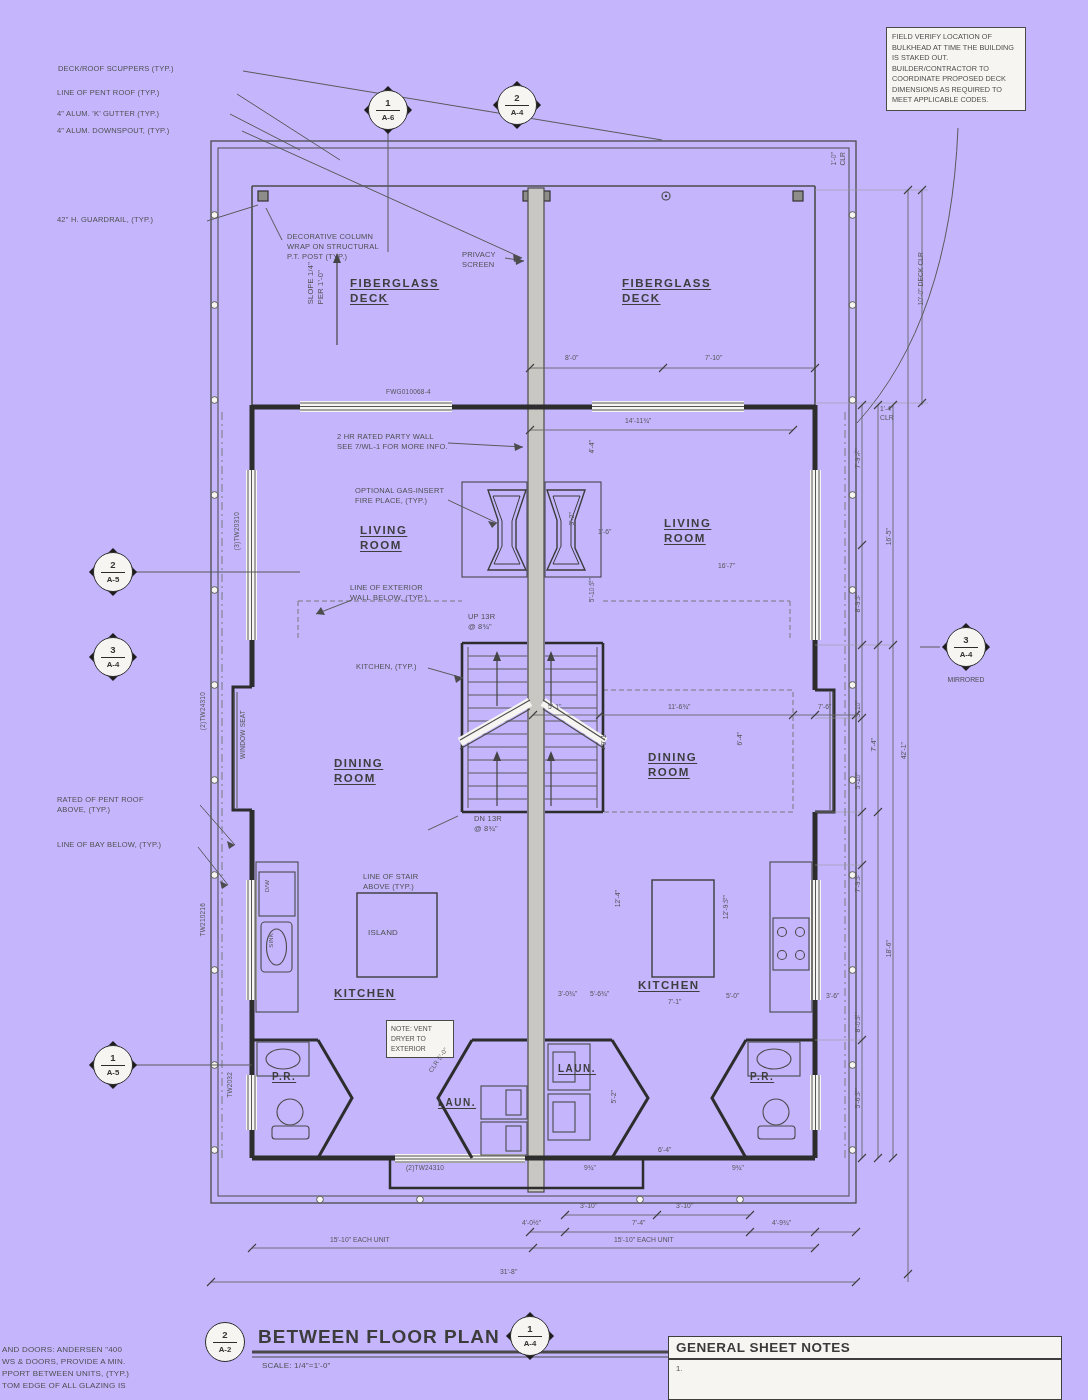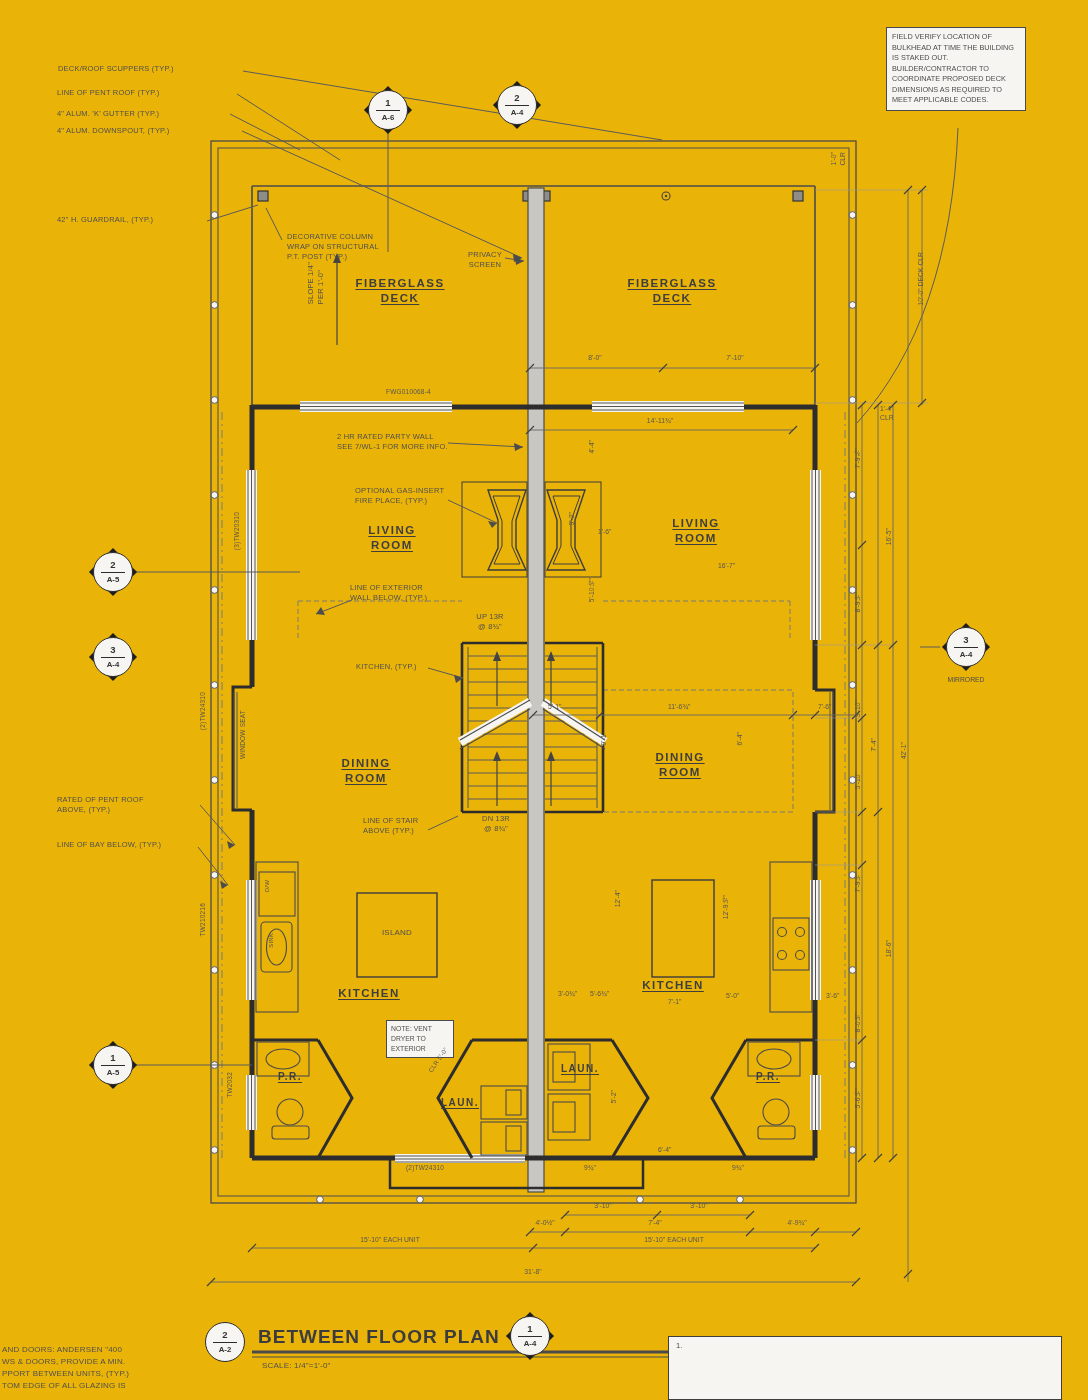--- a/index.html
+++ b/index.html
@@ -1,20 +1,20 @@
 <!DOCTYPE html>
 <html><head>
 <meta charset="utf-8">
 <style>
   html,body{margin:0;padding:0;background:#e8e6e2}
-  #sheet{position:relative;width:1088px;height:1400px;background:#eab308;overflow:hidden;
+  #sheet{position:relative;width:1088px;height:1400px;background:#c4b5fd;overflow:hidden;
          font-family:"Liberation Sans",sans-serif;color:#4c4c4c}
   svg{position:absolute;left:0;top:0}
   .lb{position:absolute;font-size:7.5px;line-height:1.3;letter-spacing:.2px;color:#4f4f4f;white-space:pre-line}
-  .ctr{text-align:center}
+  .ctr{}
   .vrt{writing-mode:vertical-rl;transform:rotate(180deg);white-space:pre}
   .rm{font-size:11.5px;letter-spacing:1.5px;color:#3e3e3e;text-decoration:underline;text-underline-offset:2px;font-weight:bold}
   .dim{font-size:6.8px;color:#555;letter-spacing:0}
   .tag{font-size:6.5px;color:#555}
   .box{position:absolute;border:1.2px solid #4a4a4a;background:#f6f5f2;padding:4px 5px;font-size:7.3px;line-height:1.45;color:#4c4c4c}
   
   .mk{position:absolute;width:46px;height:46px}
   .mk .dia{position:absolute;left:6px;top:6px;width:34px;height:34px;background:#1e1e1e;transform:rotate(45deg)}
   .mk .cir{position:absolute;left:3px;top:3px;width:40px;height:40px;border-radius:50%;
            background:#f6f5f2;border:1.4px solid #2c2c2c;text-align:center;box-sizing:border-box}
@@ -280,21 +280,21 @@
 SEE 7/WL-1 FOR MORE INFO.</div>
 <div class="lb" style="left:355px;top:486px;width:115px">OPTIONAL GAS-INSERT
 FIRE PLACE, (TYP.)</div>
 <div class="lb" style="left:350px;top:583px;width:105px">LINE OF EXTERIOR
 WALL BELOW, (TYP.)</div>
 <div class="lb ctr" style="left:468px;top:612px;width:44px">UP 13R
 @ 8¾"</div>
 <div class="lb" style="left:356px;top:662px">KITCHEN, (TYP.)</div>
 <div class="lb ctr" style="left:474px;top:814px;width:44px">DN 13R
 @ 8¾"</div>
-<div class="lb" style="left:363px;top:816px;width:85px">LINE OF STAIR
+<div class="lb" style="left:363px;top:872px;width:85px">LINE OF STAIR
 ABOVE (TYP.)</div>
 <div class="lb" style="left:57px;top:795px;width:110px">RATED OF PENT ROOF
 ABOVE, (TYP.)</div>
 <div class="lb" style="left:57px;top:840px">LINE OF BAY BELOW, (TYP.)</div>
 <div class="box" style="left:386px;top:1020px;width:58px;padding:3px 4px;font-size:6.8px">NOTE:
 VENT DRYER
 TO EXTERIOR</div>
 <div class="lb ctr" style="left:368px;top:928px;width:58px;font-size:8px">ISLAND</div>
 
 <div class="lb rm ctr" style="left:350px;top:276px;width:100px">FIBERGLASS
@@ -433,20 +433,21 @@
   <span class="cir">
         <b class="n">1</b>
         <b class="s">A-4</b>
       </span>
 </div>
 
 <div class="ttl" style="left:258px;top:1326px">BETWEEN FLOOR PLAN</div>
 <div class="lb" style="left:262px;top:1361px;font-size:8px">SCALE: 1/4"=1'-0"</div>
 
 <div class="gsn" style="left:668px;top:1336px;width:392px;height:62px">
+  <div class="hd">GENERAL SHEET NOTES</div>
   <div class="bd">
     <span>1.</span>
   </div>
 </div>
 
 <div class="lb" style="left:2px;top:1344px;font-size:8px;line-height:1.5;width:180px">AND DOORS: ANDERSEN "400
 WS &amp; DOORS, PROVIDE A MIN.
 PPORT BETWEEN UNITS, (TYP.)
 TOM EDGE OF ALL GLAZING IS</div>
 

